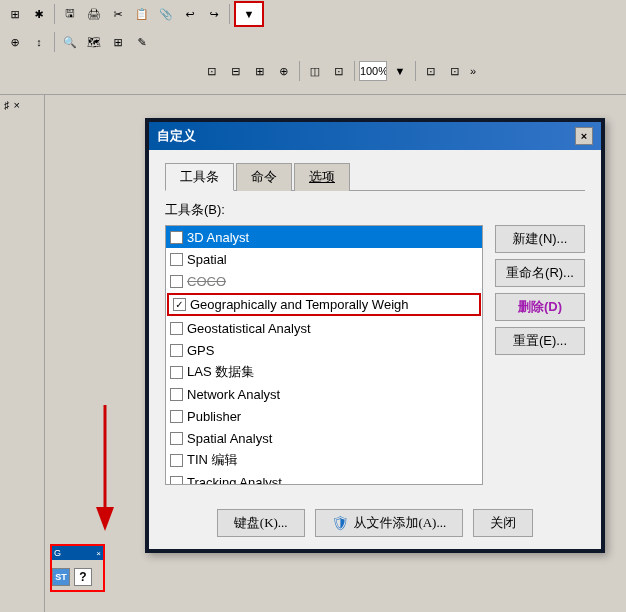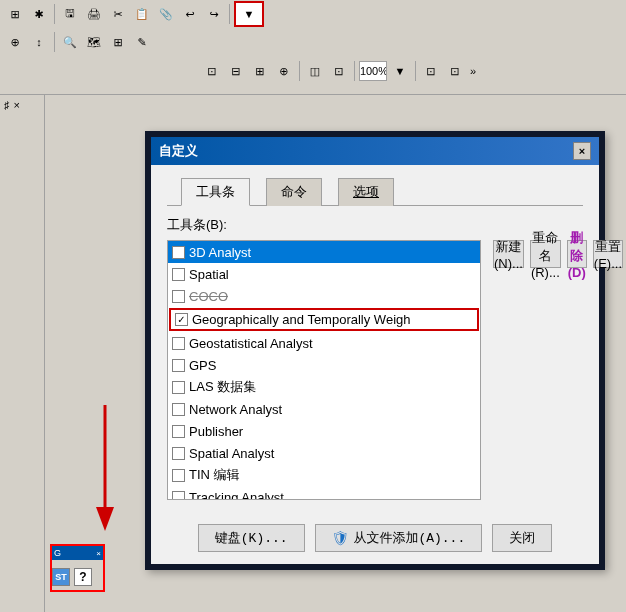--- a/index.html
+++ b/index.html
@@ -81,24 +81,24 @@
       left: 45px;
       top: 95px;
       right: 0;
       bottom: 0;
       background: #d4d0c8;
     }
 
     .dialog {
       position: absolute;
       left: 100px;
-      top: 36px;
+      top: 23px;
       width: 460px;
       background: #f0f0f0;
-      border: 6px solid #0f172a;
+      border: 4px solid #0f172a;
       box-shadow: 3px 3px 8px rgba(0,0,0,0.3);
     }
 
     .dialog-titlebar {
       background: linear-gradient(to right, #0055a5, #3375c8);
       height: 28px;
       display: flex;
       align-items: center;
       justify-content: space-between;
       padding: 0 8px;
@@ -135,21 +135,20 @@
     .tab {
       padding: 4px 14px;
       background: #d4d0c8;
       border: 1px solid #a0a0a0;
       border-bottom: none;
       cursor: pointer;
       font-size: 13px;
       margin-right: 2px;
       position: relative;
       bottom: -1px;
-      margin-left: 14px;
     }
 
     .tab.active {
       background: #f0f0f0;
       border-bottom: 1px solid #f0f0f0;
       z-index: 1;
     }
 
     .tab.underlined span {
       text-decoration: underline;
@@ -208,21 +207,21 @@
       font-size: 10px;
     }
 
     .checkbox.checked {
       background: white;
     }
 
     
     .buttons-col {
       display: flex;
-      flex-direction: row;
+      flex-direction: column;
       gap: 6px;
       width: 90px;
       padding-top: 0;
     }
 
     .dialog-btn {
       width: 90px;
       height: 28px;
       background: #e1e1e1;
       border: 1px solid #a0a0a0;
@@ -252,21 +251,21 @@
       align-items: center;
     }
 
     .footer-btn {
       height: 28px;
       padding: 0 16px;
       background: #e1e1e1;
       border: 1px solid #a0a0a0;
       cursor: pointer;
       font-size: 13px;
-      font-family: Liberation Mono, monospace;
+      font-family: Liberation Serif, serif;
       display: flex;
       align-items: center;
       justify-content: center;
       gap: 4px;
     }
 
     .shield-icon {
       color: #1a6fc4;
       font-size: 14px;
     }

